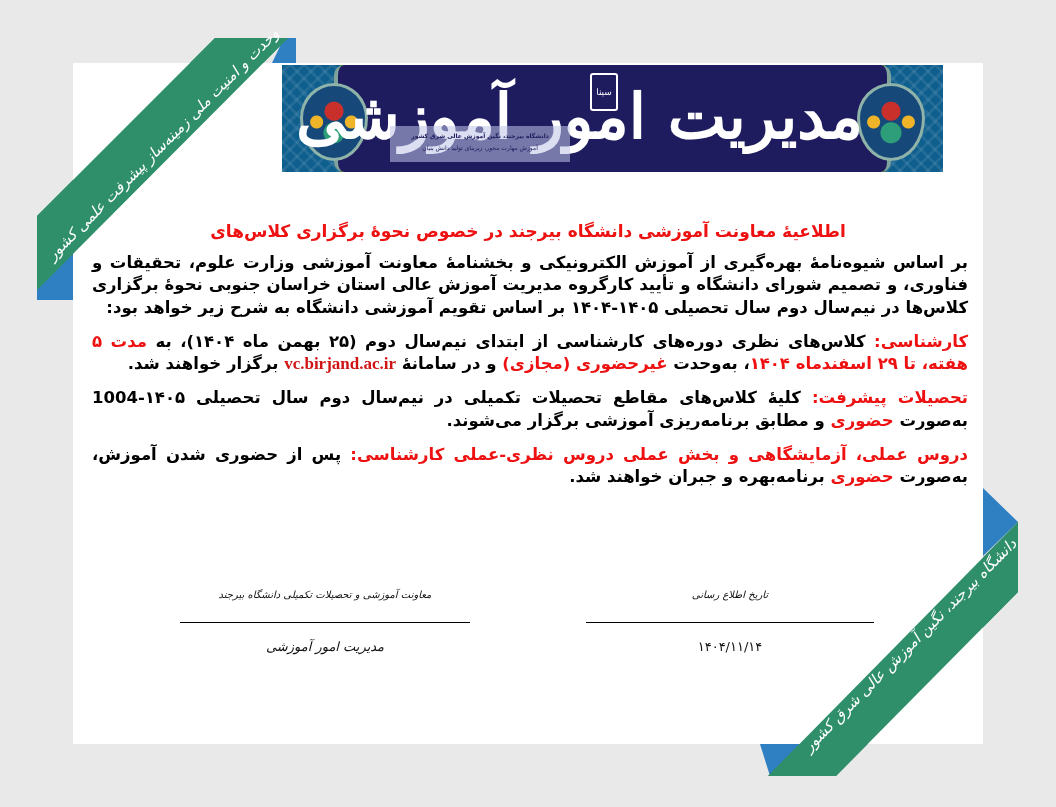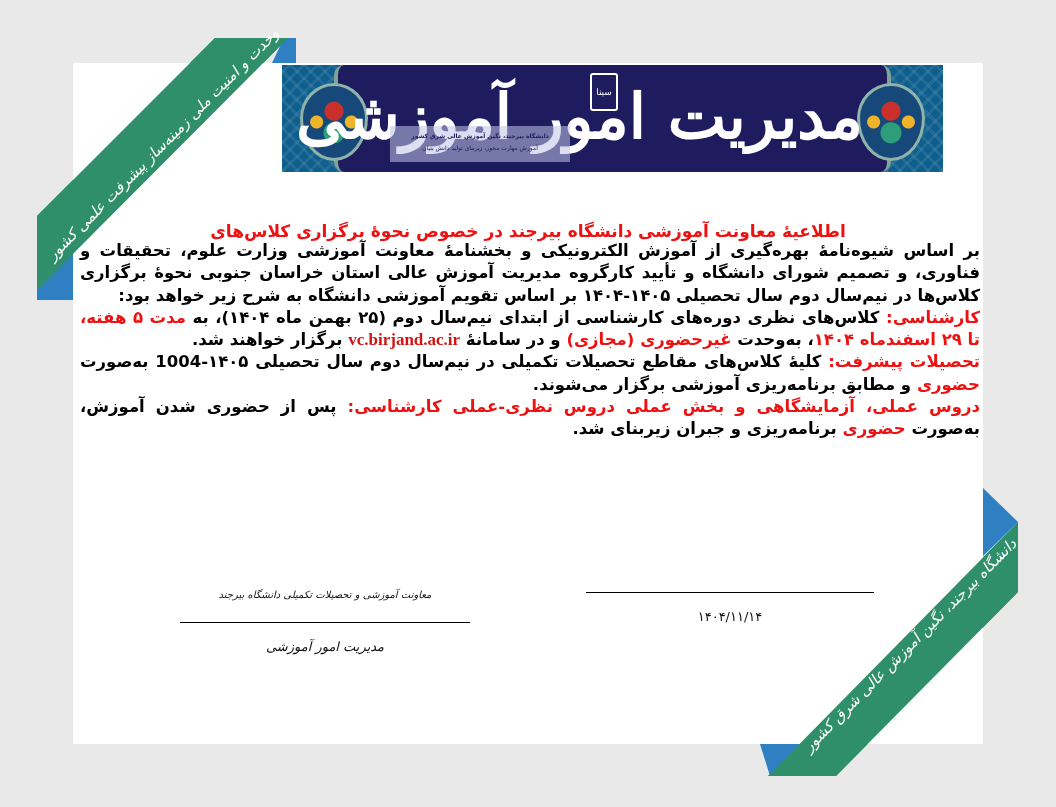--- a/index.html
+++ b/index.html
@@ -69,21 +69,21 @@
     color:#ee1111; font-weight:bold; font-size:17px; line-height:22px;
     font-family:"DejaVu Sans", sans-serif;
     margin-top:36px;
   }
   .body-text {
     position:absolute; left:80px; width:900px; top:240px;
     direction:rtl; text-align:justify; text-align-last:right;
     color:#000; font-weight:bold; font-size:16.5px; line-height:22.3px;
     font-family:"DejaVu Sans", sans-serif;
   }
-  .body-text p { margin:0; }
+  .body-text p { margin:12px; }
   .red { color:#ee1111; }
   .link { color:#d01414; font-family:"Liberation Serif", "DejaVu Serif", serif; font-size:17px; direction:ltr; unicode-bidi:embed; }
 
   .sign-block {
     position:absolute; top:580px; text-align:center;
     font-family:"DejaVu Serif", "Liberation Serif", serif; font-style:italic;
     color:#111; direction:rtl;
   }
   .sign-block .lbl { font-size:10px; height:30px; line-height:30px; }
   .sign-block .rule { height:1px; background:#000; margin:12px 0 14px 0; }
@@ -139,24 +139,25 @@
 </div>
 
 <div class="doc-title">
   <div>اطلاعیهٔ معاونت آموزشی دانشگاه بیرجند در خصوص نحوهٔ برگزاری کلاس‌های</div>
 </div>
 
 <div class="body-text">
   <p>بر اساس شیوه‌نامهٔ بهره‌گیری از آموزش الکترونیکی و بخشنامهٔ معاونت آموزشی وزارت علوم، تحقیقات و فناوری، و تصمیم شورای دانشگاه و تأیید کارگروه مدیریت آموزش عالی استان خراسان جنوبی نحوهٔ برگزاری کلاس‌ها در نیم‌سال دوم سال تحصیلی ۱۴۰۵-۱۴۰۴ بر اساس تقویم آموزشی دانشگاه به شرح زیر خواهد بود:</p>
   <p><span class="red">کارشناسی:</span><span> کلاس‌های نظری دوره‌های کارشناسی از ابتدای نیم‌سال دوم (۲۵ بهمن ماه ۱۴۰۴)، به </span><span class="red">مدت ۵ هفته، تا ۲۹ اسفندماه ۱۴۰۴</span><span>، به‌وحدت </span><span class="red">غیرحضوری (مجازی)</span><span> و در سامانهٔ </span><span class="link">vc.birjand.ac.ir</span><span> برگزار خواهند شد.</span></p>
   <p><span class="red">تحصیلات پیشرفت:</span><span> کلیهٔ کلاس‌های مقاطع تحصیلات تکمیلی در نیم‌سال دوم سال تحصیلی ۱۴۰۵-1004 به‌صورت </span><span class="red">حضوری</span><span> و مطابق برنامه‌ریزی آموزشی برگزار می‌شوند.</span></p>
-  <p><span class="red">دروس عملی، آزمایشگاهی و بخش عملی دروس نظری-عملی کارشناسی:</span><span> پس از حضوری شدن آموزش، به‌صورت </span><span class="red">حضوری</span><span> برنامه‌ریزی و جبران زیربنای شد.</span></p>
+  <p><span class="red">دروس عملی، آزمایشگاهی و بخش عملی دروس نظری-عملی کارشناسی:</span><span> پس از حضوری شدن آموزش، به‌صورت </span><span class="red">حضوری</span><span> برنامه‌بهره و جبران خواهند شد.</span></p>
 </div>
 
 <div class="sign-block sign-left">
   <div class="lbl">معاونت آموزشی و تحصیلات تکمیلی دانشگاه بیرجند</div>
   <div class="rule"></div>
   <div class="val">مدیریت امور آموزشی</div>
 </div>
 <div class="sign-block sign-right">
+  <div class="lbl">تاریخ اطلاع رسانی</div>
   <div class="rule"></div>
   <div class="val">۱۴۰۴/۱۱/۱۴</div>
 </div>
 
 </body></html>

